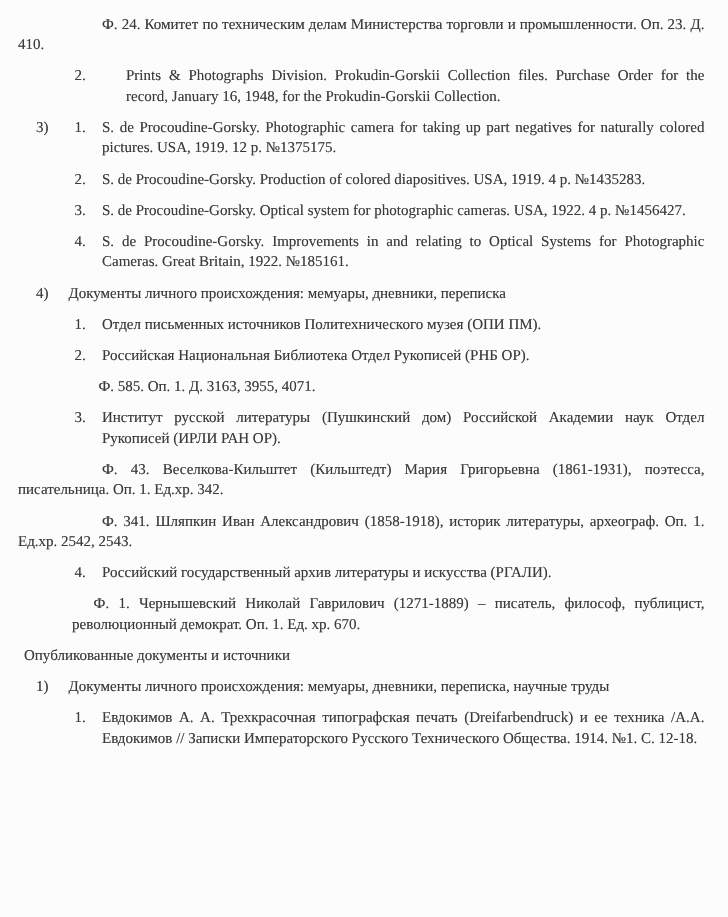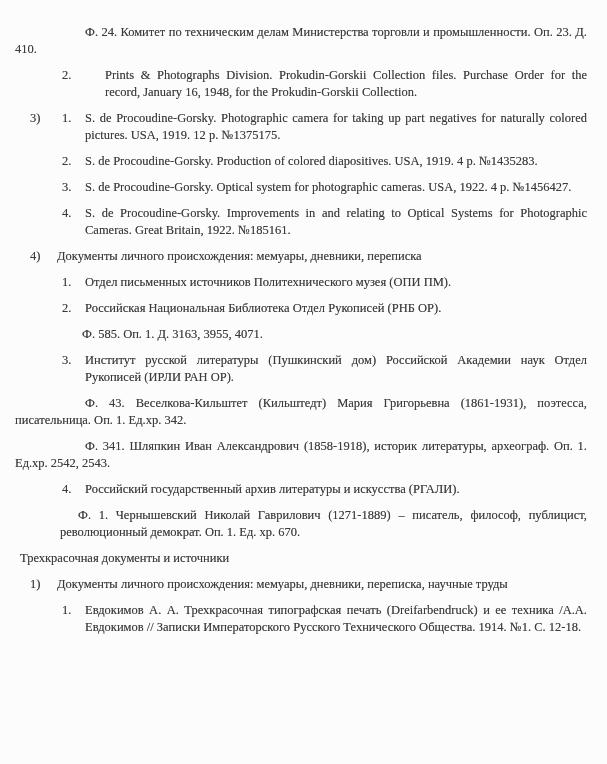--- a/index.html
+++ b/index.html
@@ -11,21 +11,21 @@
     width: 607px;
     height: 764px;
     overflow: hidden;
     font-family: "Liberation Serif", "DejaVu Serif", serif;
     font-size: 12.5px;
     line-height: 17px;
     color: #3b3b3b;
     text-shadow: 0 0 0.5px rgba(70,70,70,0.55);
   }
   .doc {
-    padding-top: 24px;
+    padding-top: 12px;
   }
   .b {
     margin: 0 20px 9px 15px;
     text-align: justify;
   }
   
   .p-page { text-indent: 70px; }
   
   .p-list { margin-left: 60px; text-indent: 18px; }
   
@@ -105,21 +105,21 @@
 
   <div class="b p-page">Ф. 341. Шляпкин Иван Александрович (1858-1918), историк литературы, археограф. Оп. 1. Ед.хр. 2542, 2543.</div>
 
   <div class="b item">
     <span class="num">4.</span>
     <span>Российский государственный архив литературы и искусства (РГАЛИ).</span>
   </div>
 
   <div class="b p-list">Ф. 1. Чернышевский Николай Гаврилович (1271-1889) – писатель, философ, публицист, революционный демократ. Оп. 1. Ед. хр. 670.</div>
 
-  <div class="b heading">Трехкрасочная документы и источники</div>
+  <div class="b heading">Опубликованные документы и источники</div>
 
   <div class="b section">
     <span class="num">1)</span>
     <span>Документы личного происхождения: мемуары, дневники, переписка, научные труды</span>
   </div>
 
   <div class="b item">
     <span class="num">1.</span>
     <span>Евдокимов А. А. Трехкрасочная типографская печать (Dreifarbendruck) и ее техника /А.А. Евдокимов // Записки Императорского Русского Технического Общества. 1914. №1. С. 12-18.</span>
   </div>

